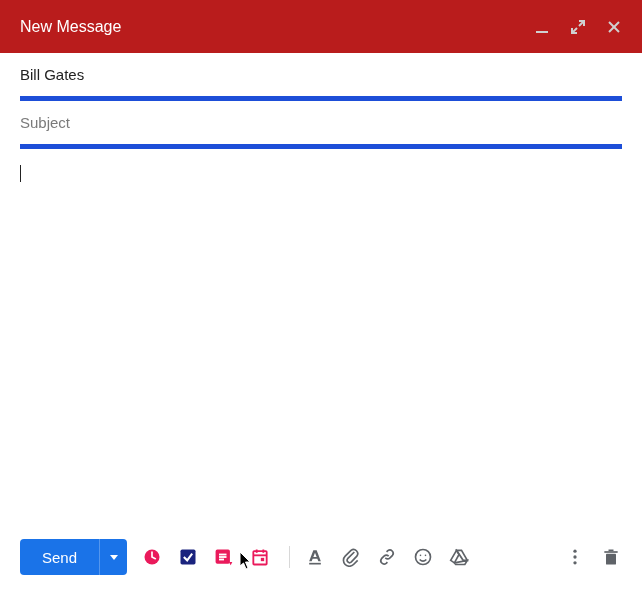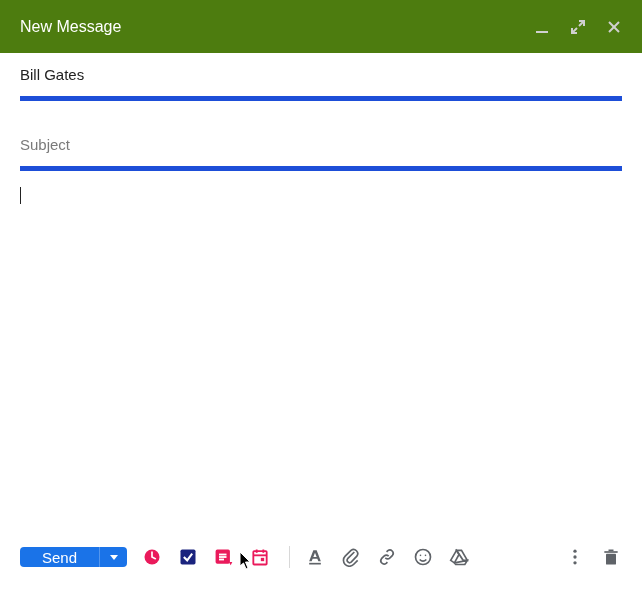--- a/index.html
+++ b/index.html
@@ -1,32 +1,32 @@
 <!DOCTYPE html>
 <html><head>
 <meta charset="utf-8">
 <style>
   * { box-sizing: border-box; margin: 0; padding: 0; }
   html, body { width: 642px; height: 595px; font-family: Arial, Helvetica, sans-serif; background: #fff; overflow: hidden; }
   .window { width: 642px; height: 595px; display: flex; flex-direction: column; }
-  .titlebar { background: #4d7c0f; color: #fff; height: 53px; display: flex; align-items: center; padding: 0 18px 0 20px; }
+  .titlebar { background: #b91c1c; color: #fff; height: 53px; display: flex; align-items: center; padding: 0 18px 0 20px; }
   .titlebar-title { font-size: 16px; flex: 1; }
   .titlebar-actions { display: flex; gap: 16px; align-items: center; }
   .titlebar-actions .tb-btn { width: 20px; height: 20px; display: flex; align-items: center; justify-content: center; cursor: pointer; color: #d0d0d0; }
   .titlebar-actions .tb-btn svg { width: 16px; height: 16px; }
   .fields { padding: 0 20px; }
   .field-row { border-bottom: 5px solid #1d4ed8; padding: 13px 0 12px 0; }
   .field-row input, .field-row .field-val { border: none; outline: none; font-size: 15px; width: 100%; background: transparent; color: #222; font-family: inherit; }
   .field-val { color: #222; }
-  .field-placeholder { color: #7a7a7a; margin-top: 22px; }
+  .field-placeholder { color: #7a7a7a; }
   .body-area { flex: 1; padding: 16px 20px 0 20px; position: relative; }
   .body-text { font-size: 14px; color: #222; min-height: 300px; outline: none; }
   .cursor-caret { display: inline-block; width: 1px; height: 17px; background: #222; vertical-align: text-bottom; }
   .toolbar { height: 64px; padding: 0 20px 12px 20px; display: flex; align-items: center; }
-  .send-group { display: inline-flex; height: 20px; }
+  .send-group { display: inline-flex; height: 36px; }
   .send-btn { background: #1a73e8; color: #fff; border: none; font-size: 15px; font-weight: 500; padding: 0 22px; border-radius: 4px 0 0 4px; cursor: pointer; font-family: inherit; }
   .send-more { background: #1a73e8; color: #fff; border: none; border-left: 1px solid rgba(255,255,255,0.25); width: 28px; border-radius: 0 4px 4px 0; cursor: pointer; display: flex; align-items: center; justify-content: center; }
   .send-more svg { width: 10px; height: 10px; }
   .icon-row { display: flex; align-items: center; margin-left: 14px; gap: 14px; }
   .icon-btn { width: 22px; height: 22px; display: flex; align-items: center; justify-content: center; cursor: pointer; color: #5f6368; }
   .icon-btn svg { width: 20px; height: 20px; display: block; }
   .pink svg { color: #ea1a5b; }
   .navy svg { color: #1a237e; }
   .divider { width: 1px; height: 22px; background: #d8d8d8; }
   .spacer { flex: 1; }

